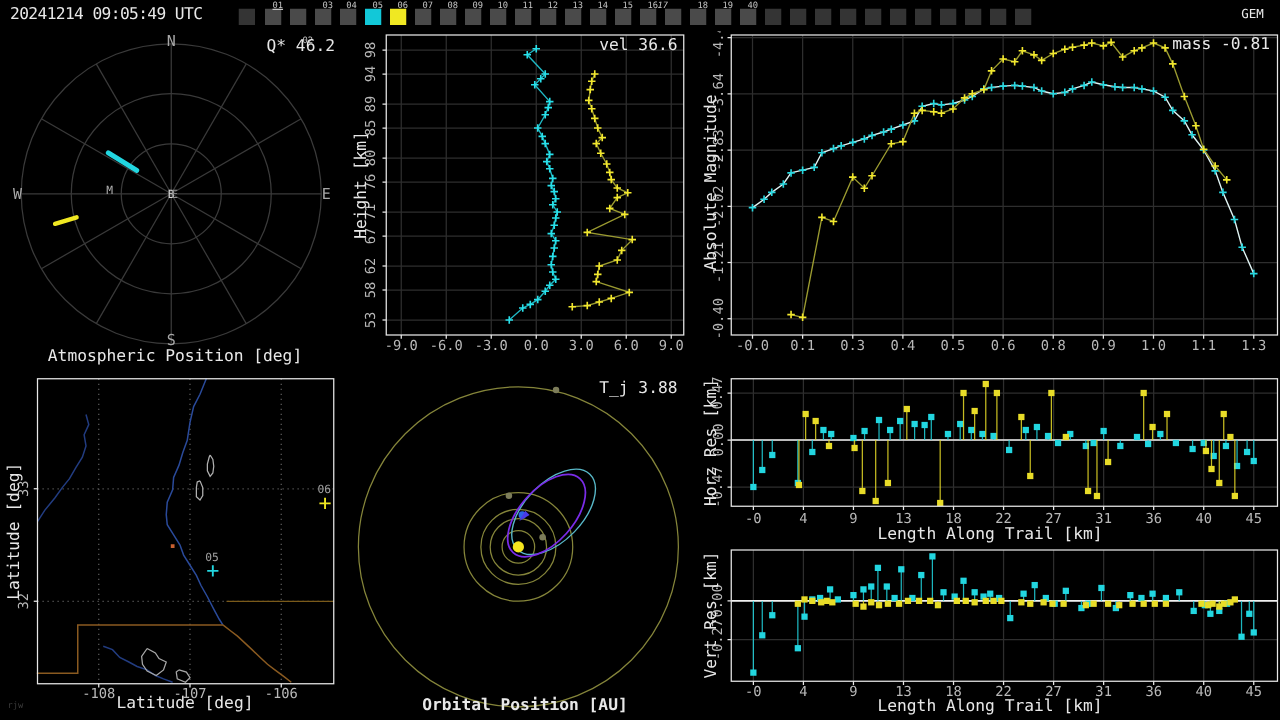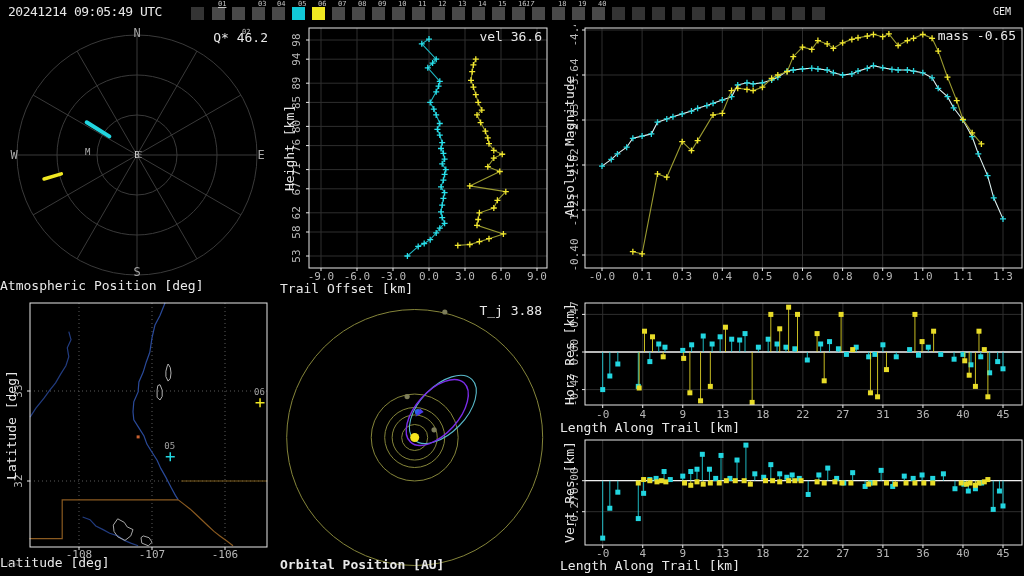--- a/index.html
+++ b/index.html
@@ -1,20 +1,20 @@
 <!DOCTYPE html>
 <html><head>
 <meta charset="utf-8">
 <style>
   html,body{margin:0;padding:0;background:#000;}
   #screen{position:relative;width:1024px;height:576px;background:#000;overflow:hidden;
           font-family:"DejaVu Sans Mono",monospace;color:#e8e8e8;}
   .abs{position:absolute;}
   .lbl{position:absolute;color:#e8e8e8;font-size:13px;line-height:14px;white-space:pre;}
-  .xlabel{}
+  .xlabel{text-align:center;}
   .ylabel{transform:translate(-50%,-50%) rotate(-90deg);white-space:nowrap;}
   .ann{text-align:right;}
   .clock{font-size:13px;letter-spacing:-0.5px;}
   .shower{font-size:10px;}
   .cam-box{position:absolute;top:7px;width:13px;height:13px;}
   .cam-num{position:absolute;top:0px;font-size:7px;line-height:8px;color:#c4c4c4;}
   .watermark{position:absolute;left:6px;top:560px;font-size:7px;color:#3a3a3a;}
   svg{position:absolute;display:block;}
 </style>
 </head>
@@ -241,21 +241,20 @@
         <line x1="306" y1="83.19999999999999" x2="309" y2="83.19999999999999" stroke="#e8e8e8" stroke-width="1"></line>
         <text x="300" y="83.19999999999999" text-anchor="middle" fill="#b8b8b8" font-size="11" font-family="DejaVu Sans Mono, monospace" transform="rotate(-90 300 83.19999999999999)">89</text>
         <line x1="306" y1="59.2" x2="309" y2="59.2" stroke="#e8e8e8" stroke-width="1"></line>
         <text x="300" y="59.2" text-anchor="middle" fill="#b8b8b8" font-size="11" font-family="DejaVu Sans Mono, monospace" transform="rotate(-90 300 59.2)">94</text>
         <line x1="306" y1="40" x2="309" y2="40" stroke="#e8e8e8" stroke-width="1"></line>
         <text x="300" y="40" text-anchor="middle" fill="#b8b8b8" font-size="11" font-family="DejaVu Sans Mono, monospace" transform="rotate(-90 300 40)">98</text>
       </g>
     </svg>
   <div class="lbl ann" style="left:400px;top:30px;width:142px;">vel 36.6</div>
   <div class="lbl ylabel" style="left:290px;top:148px;">Height [km]</div>
-  <div class="lbl xlabel" style="left:280px;top:282px;width:280px;">Trail Offset [km]</div>
 
   <svg id="svg-mag" style="left:560px;top:25px;" width="464" height="275" viewBox="560 25 464 275">
       <g>
         <line x1="602" y1="28" x2="602" y2="268" stroke="#2e2e2e" stroke-width="1"></line>
         <line x1="642.1" y1="28" x2="642.1" y2="268" stroke="#2e2e2e" stroke-width="1"></line>
         <line x1="682.2" y1="28" x2="682.2" y2="268" stroke="#2e2e2e" stroke-width="1"></line>
         <line x1="722.3" y1="28" x2="722.3" y2="268" stroke="#2e2e2e" stroke-width="1"></line>
         <line x1="762.4" y1="28" x2="762.4" y2="268" stroke="#2e2e2e" stroke-width="1"></line>
         <line x1="802.5" y1="28" x2="802.5" y2="268" stroke="#2e2e2e" stroke-width="1"></line>
         <line x1="842.6" y1="28" x2="842.6" y2="268" stroke="#2e2e2e" stroke-width="1"></line>
@@ -399,21 +398,21 @@
         <line x1="582" y1="120.00000000000001" x2="585" y2="120.00000000000001" stroke="#e8e8e8" stroke-width="1"></line>
         <text x="578" y="120.00000000000001" text-anchor="middle" fill="#b8b8b8" font-size="11" font-family="DejaVu Sans Mono, monospace" transform="rotate(-90 578 120.00000000000001)">-2.83</text>
         <line x1="582" y1="165" x2="585" y2="165" stroke="#e8e8e8" stroke-width="1"></line>
         <text x="578" y="165" text-anchor="middle" fill="#b8b8b8" font-size="11" font-family="DejaVu Sans Mono, monospace" transform="rotate(-90 578 165)">-2.02</text>
         <line x1="582" y1="210.00000000000003" x2="585" y2="210.00000000000003" stroke="#e8e8e8" stroke-width="1"></line>
         <text x="578" y="210.00000000000003" text-anchor="middle" fill="#b8b8b8" font-size="11" font-family="DejaVu Sans Mono, monospace" transform="rotate(-90 578 210.00000000000003)">-1.21</text>
         <line x1="582" y1="255" x2="585" y2="255" stroke="#e8e8e8" stroke-width="1"></line>
         <text x="578" y="255" text-anchor="middle" fill="#b8b8b8" font-size="11" font-family="DejaVu Sans Mono, monospace" transform="rotate(-90 578 255)">-0.40</text>
       </g>
     </svg>
-  <div class="lbl ann" style="left:860px;top:29px;width:156px;">mass -0.65</div>
+  <div class="lbl ann" style="left:860px;top:29px;width:156px;">mass -0.81</div>
   <div class="lbl ylabel" style="left:570px;top:146px;">Absolute Magnitude</div>
 
   <svg id="svg-map" style="left:0;top:300px;" width="280" height="276" viewBox="0 300 280 276">
       <g>
         <line x1="79" y1="303" x2="79" y2="547" stroke="#5a5a5a" stroke-width="1" stroke-dasharray="1 3"></line>
         <line x1="152" y1="303" x2="152" y2="547" stroke="#5a5a5a" stroke-width="1" stroke-dasharray="1 3"></line>
         <line x1="225" y1="303" x2="225" y2="547" stroke="#5a5a5a" stroke-width="1" stroke-dasharray="1 3"></line>
         <line x1="30" y1="391" x2="267" y2="391" stroke="#5a5a5a" stroke-width="1" stroke-dasharray="1 3"></line>
         <line x1="30" y1="481" x2="267" y2="481" stroke="#5a5a5a" stroke-width="1" stroke-dasharray="1 3"></line>
       </g>

